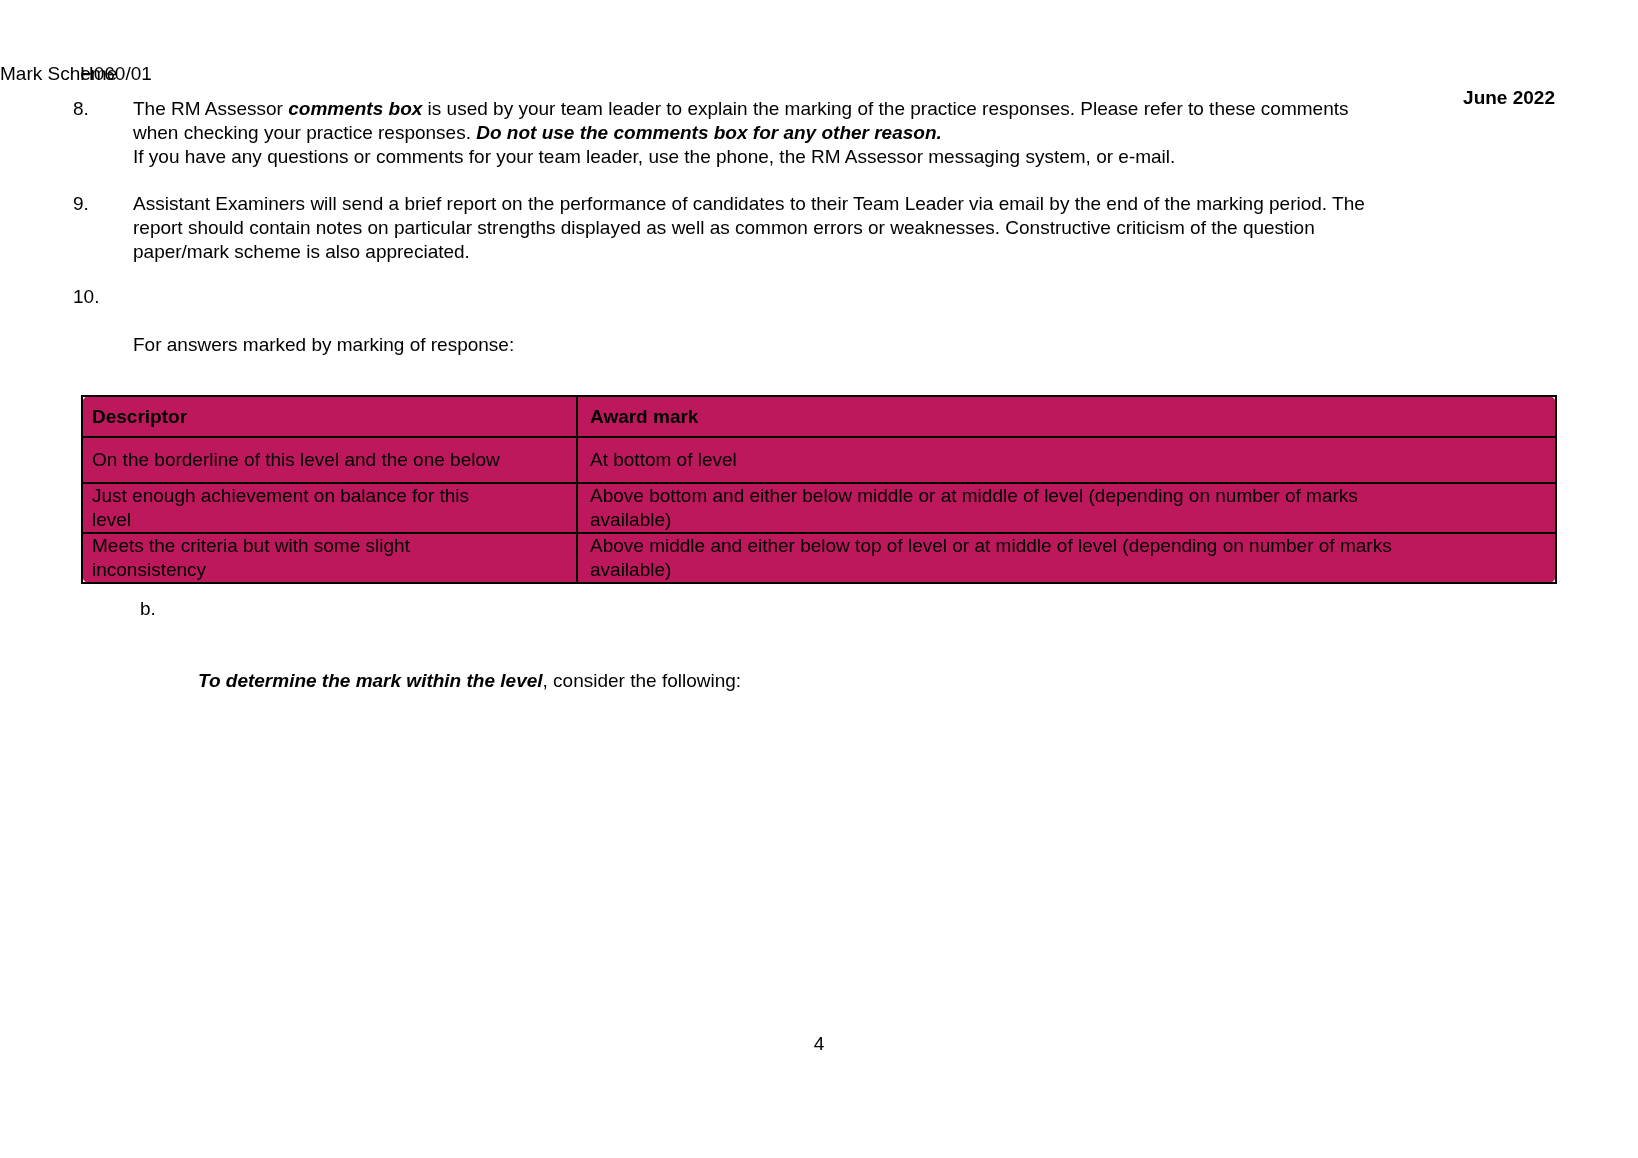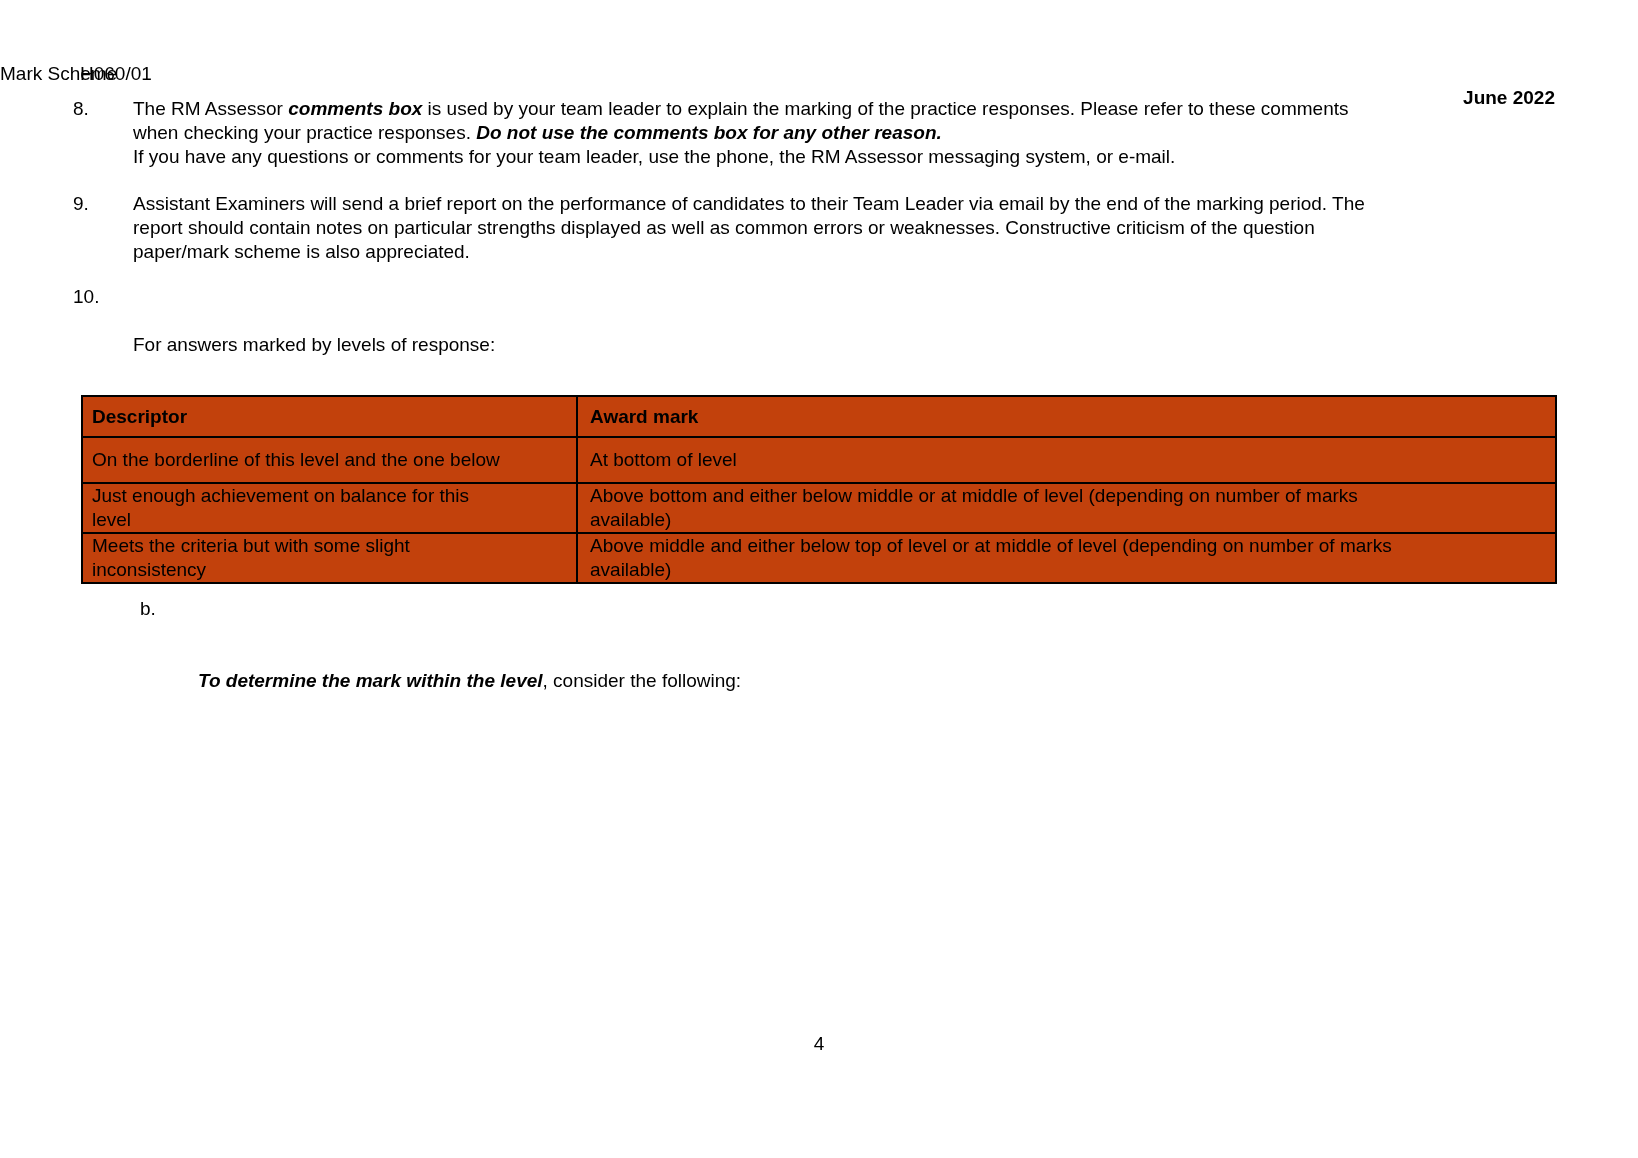--- a/index.html
+++ b/index.html
@@ -23,21 +23,21 @@
   .item-8  { top: 97px; }
   .item-9  { top: 192px; }
   .item-10 { top: 285px; }
   .item-num { position: absolute; left: 73px; top: 0; }
   .item-body { margin-left: 133px; white-space: pre-wrap; }
   .sub-item { position: relative; }
   .sub-num { position: absolute; left: 7px; top: 0; }
   .sub-body { margin-left: 65px; white-space: pre-wrap; }
   
   .levels-table-wrap { position: absolute; top: 395px; left: 81px; }
-  table.levels { border-collapse: collapse; table-layout: fixed; width: 1474px; background: #c2410c; }
+  table.levels { border-collapse: collapse; table-layout: fixed; width: 1474px; background: #be185d; border-radius: 11px; }
   table.levels th, table.levels td {
     border: 2px solid #000;
     vertical-align: middle;
     text-align: left;
     white-space: pre-line;
     font-weight: 400;
     padding: 0 8px 0 9px;
   }
   table.levels th { font-weight: 700; }
   table.levels .col-award { padding-left: 12px; }
@@ -70,21 +70,21 @@
 <section class="item item-9">
   <span class="item-num">9.</span>
   <div class="item-body">Assistant Examiners will send a brief report on the performance of candidates to their Team Leader via email by the end of the marking period. The
 report should contain notes on particular strengths displayed as well as common errors or weaknesses. Constructive criticism of the question
 paper/mark scheme is also appreciated.</div>
 </section>
 
 <section class="item item-10">
   <span class="item-num">10.</span>
   <div class="item-body">
-    <div>For answers marked by levels of response:</div>
+    <div>For answers marked by marking of response:</div>
     <div class="sub-item">
       <span class="sub-num">a.</span>
       <div class="sub-body"><span class="b">To determine the level</span><span> – start at the highest level and work down until you reach the level that matches the answer</span></div>
     </div>
     <div class="sub-item">
       <span class="sub-num">b.</span>
       <div class="sub-body"><span class="b">To determine the mark within the level</span><span>, consider the following:</span></div>
     </div>
   </div>
 </section>

